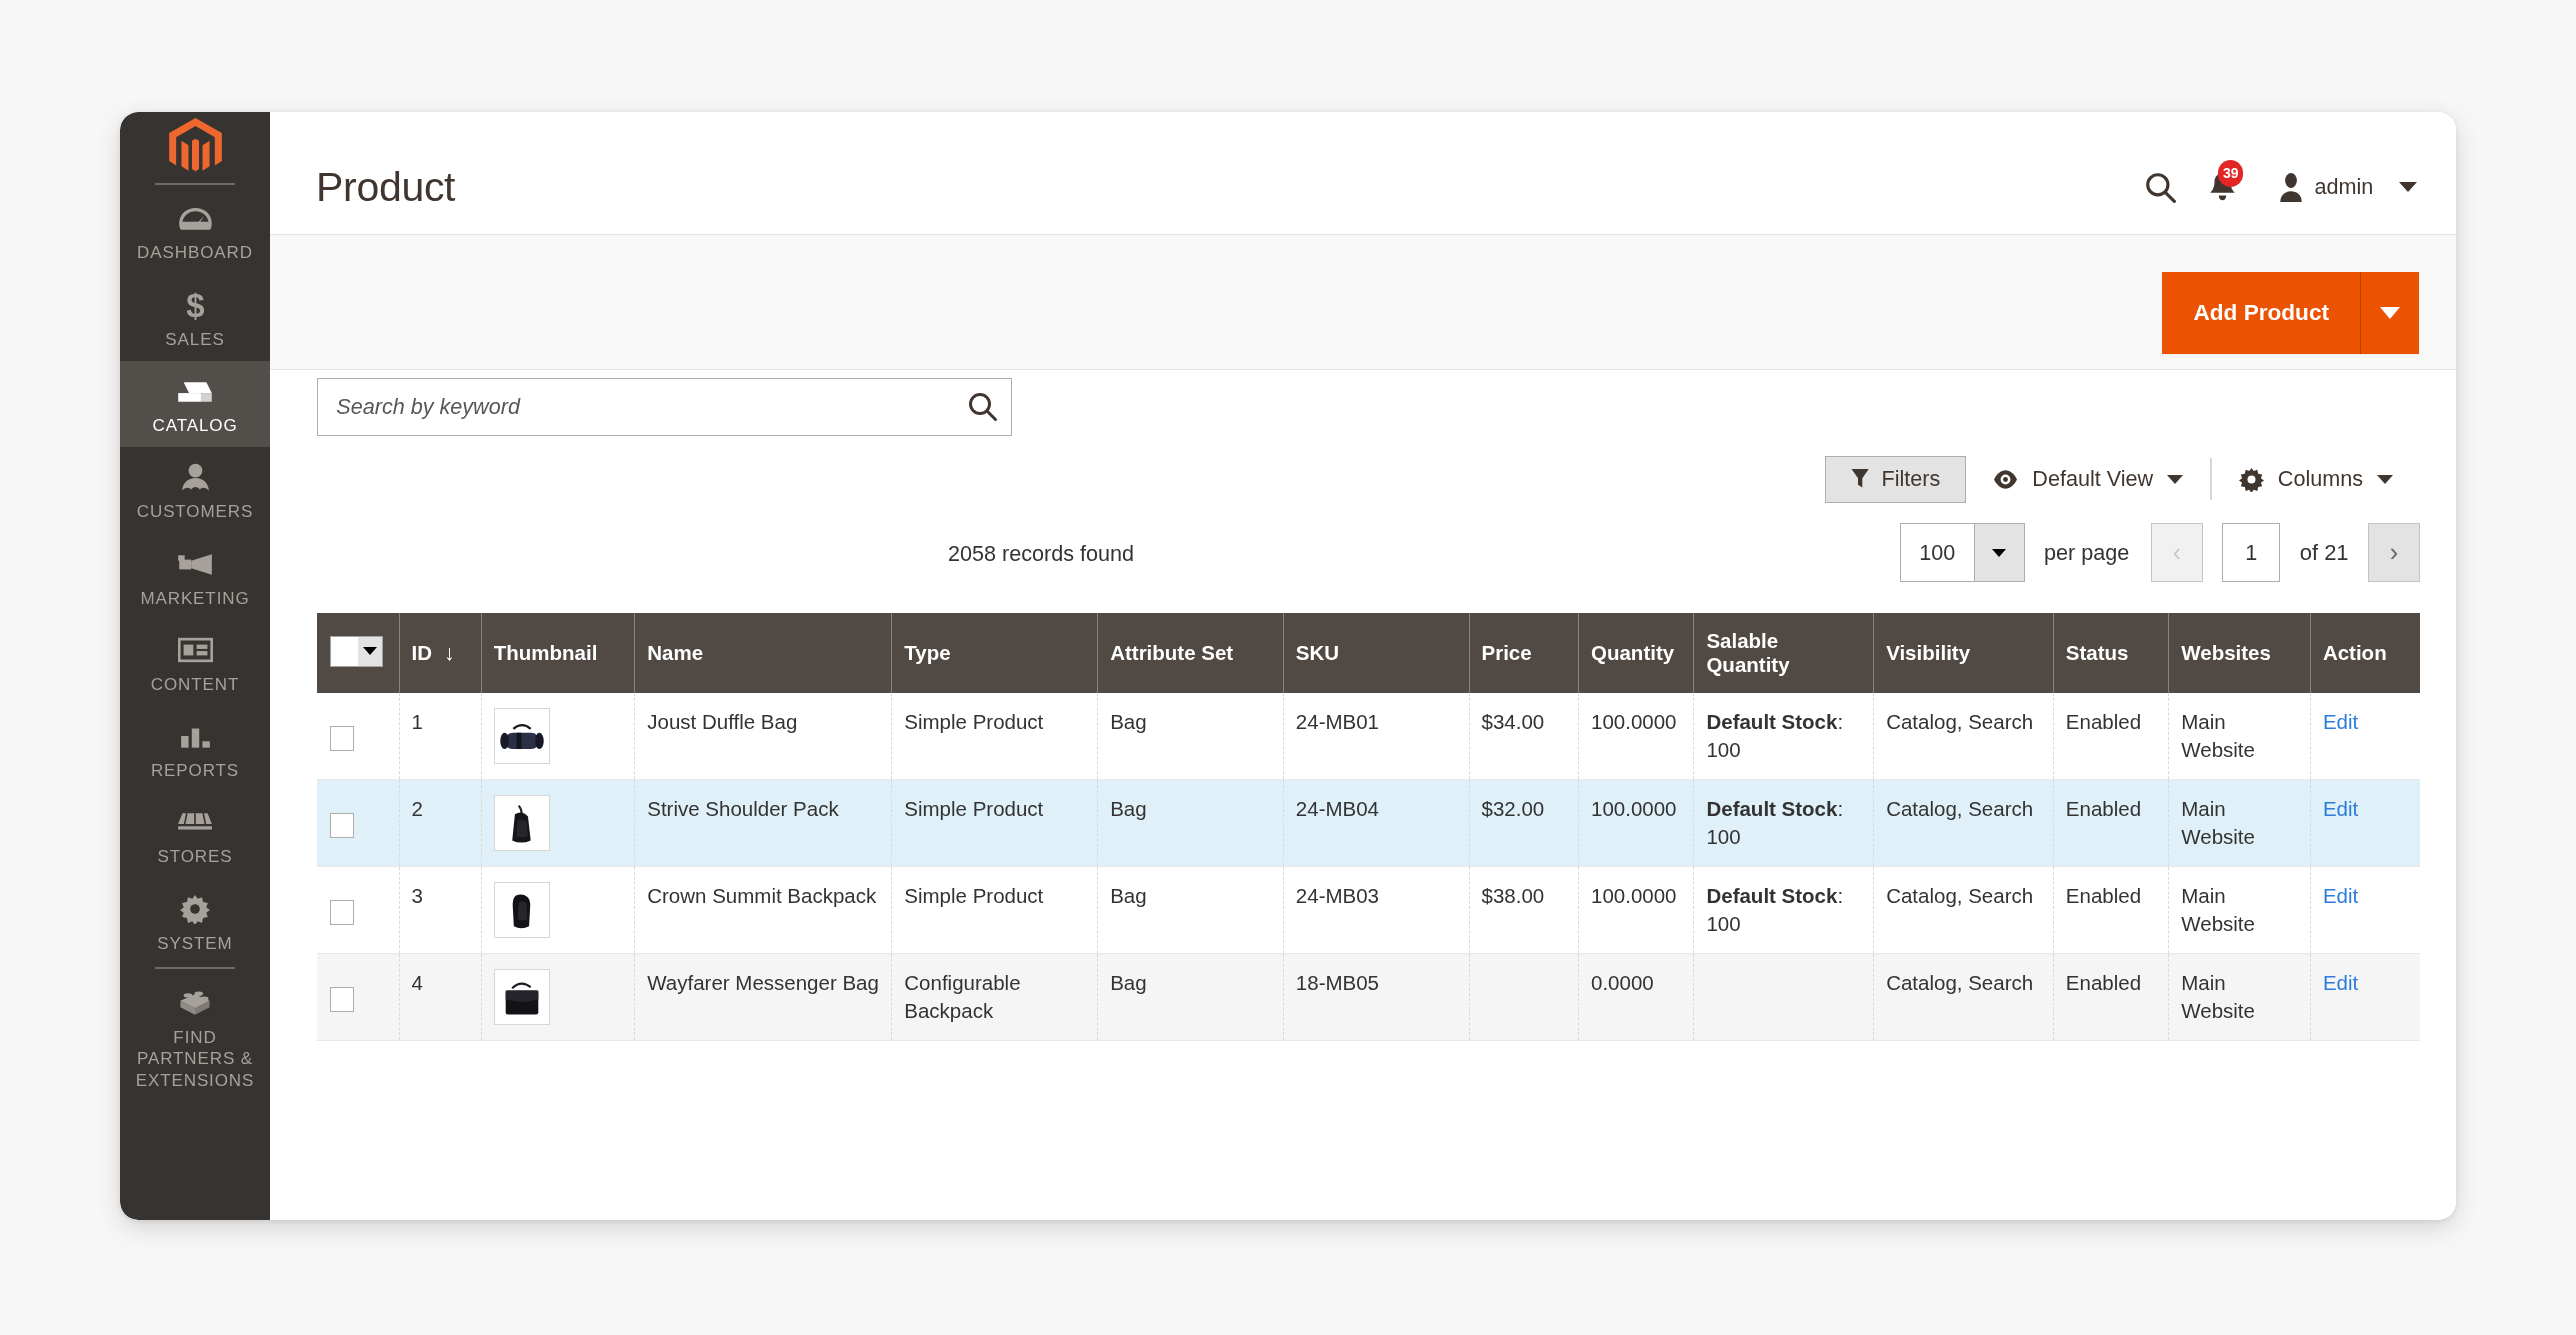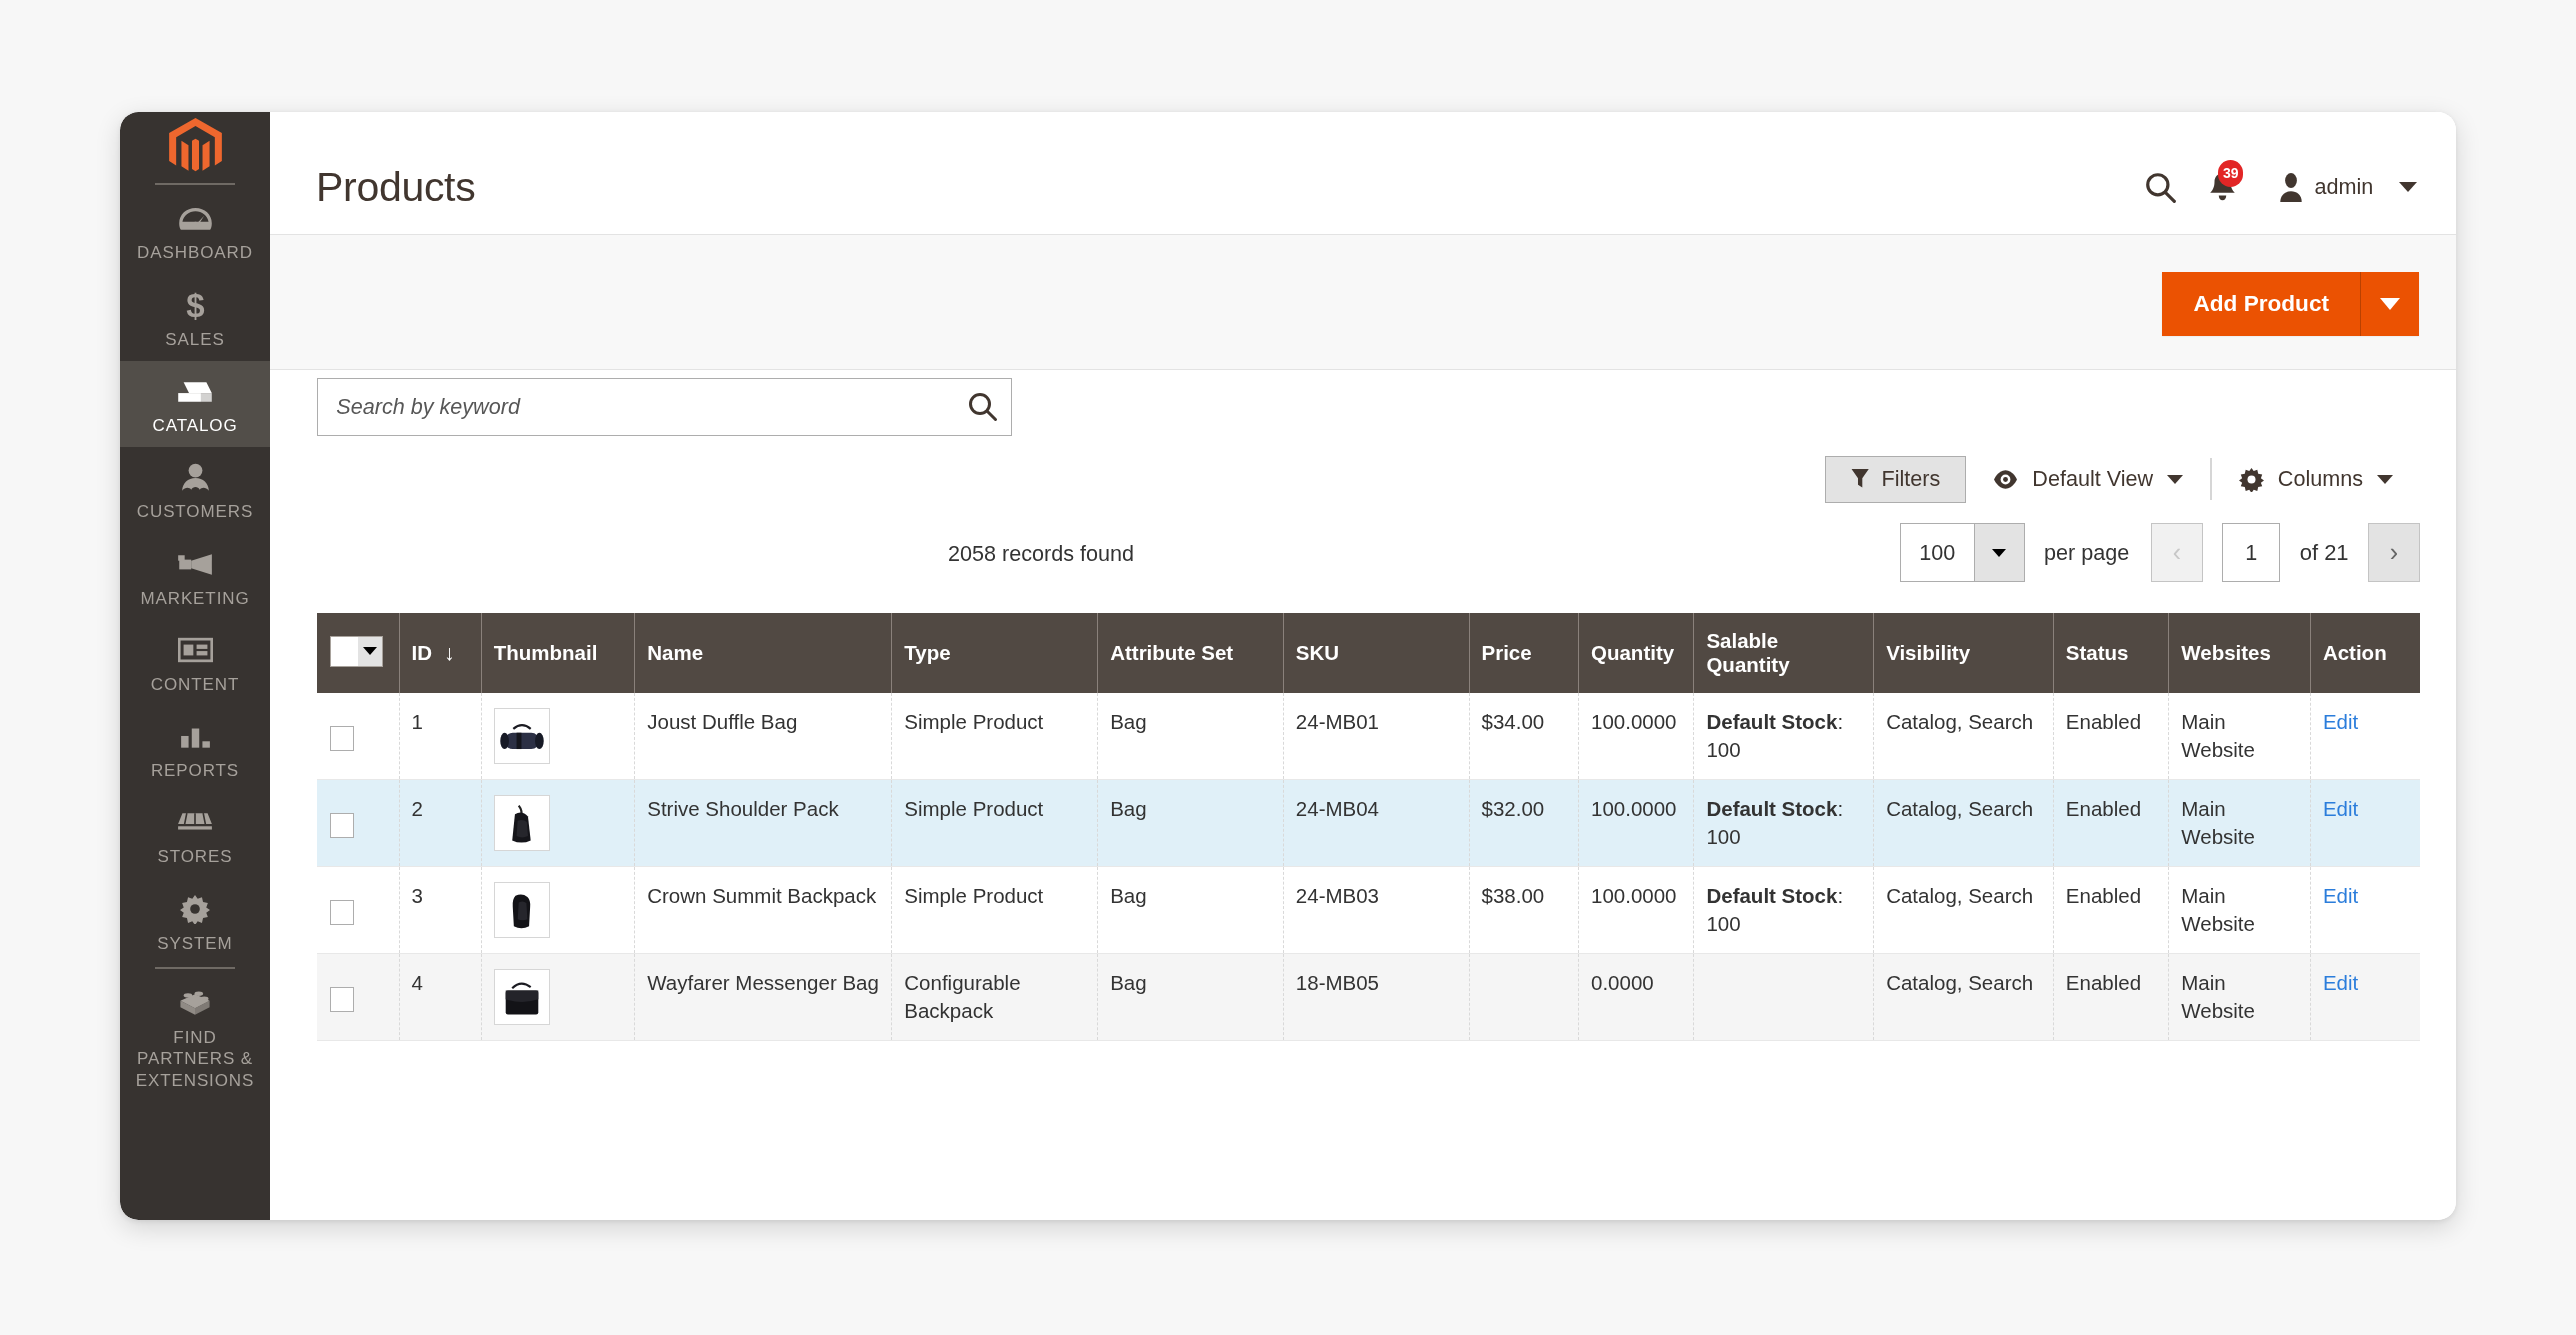--- a/index.html
+++ b/index.html
@@ -120,21 +120,21 @@
   
   #actions-bar {
     position: relative;
     height: 134px;
     background: #f8f8f8;
     border-bottom: 1.6px solid #e3e3e3;
     margin: 0 0 0 0;
   }
   #add-product {
     position: absolute; right: 37px; top: 37px;
-    display: flex; height: 64px;
+    display: flex; height: 82px;
     box-shadow: 0 1.1px 1.6px rgba(0,0,0,0.08);
     margin-left: 47px;
   }
   #add-product-main {
     background: #eb5202; color: #fff;
     font-size: 22.6px; font-weight: bold;
     padding: 0 31px;
     display: flex; align-items: center;
     cursor: pointer;
   }
@@ -495,21 +495,21 @@
               <path d="M60 20 L60 32 L33 46 L33 34 Z" opacity="0.65"></path>
             </svg>
         </span>
         <span class="nav-label two-line">Find Partners &amp; Extensions</span>
       </div>
     </div>
 
     <div id="content">
 
       <div id="page-head">
-        <div id="page-title">Products</div>
+        <div id="page-title">Product</div>
         <div id="head-right">
           <div class="hdr-btn hdr-search">
             <svg width="33" height="33" viewBox="0 0 62 62">
               <circle cx="26" cy="26" r="19" fill="none" stroke="#41362f" stroke-width="6"></circle>
               <line x1="40" y1="40" x2="57" y2="57" stroke="#41362f" stroke-width="6" stroke-linecap="round"></line>
             </svg>
           </div>
           <div class="hdr-btn hdr-bell">
             <svg width="29" height="32" viewBox="0 0 54 60">
               <path d="M27 4c-9 0-15 7-15 16 0 12-5 17-8 21h46c-3-4-8-9-8-21 0-9-6-16-15-16z" fill="#41362f"></path>

